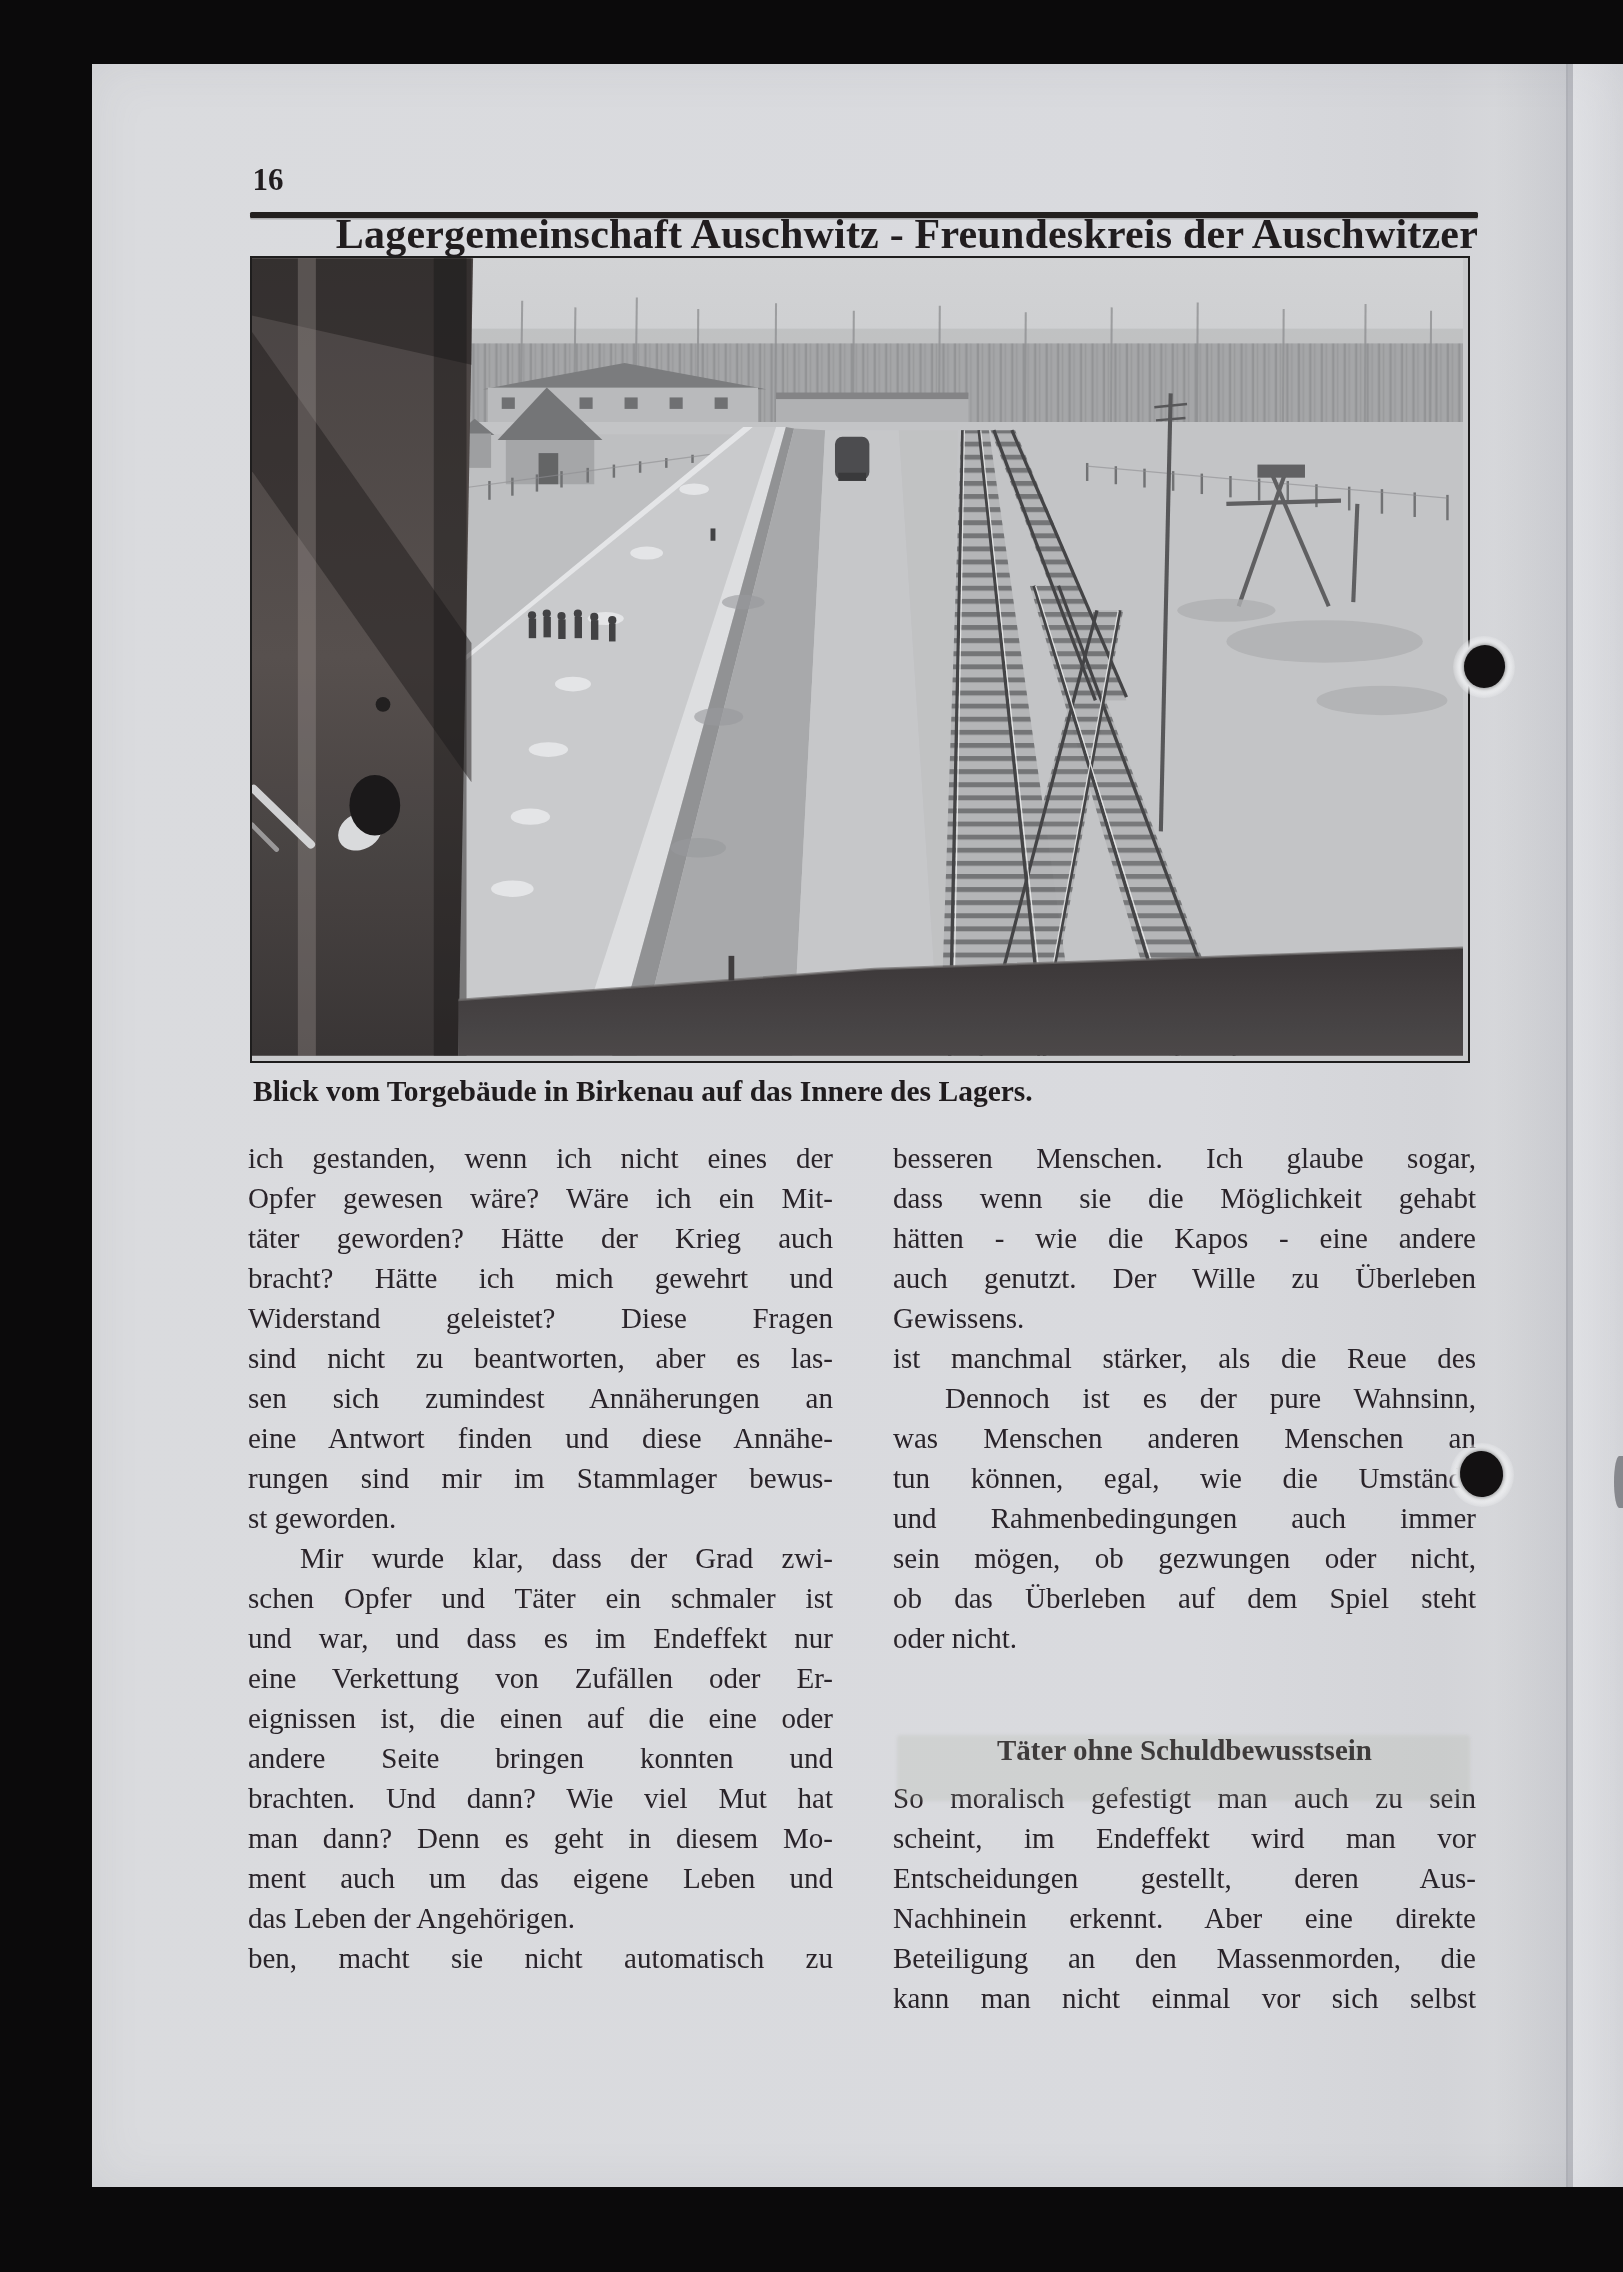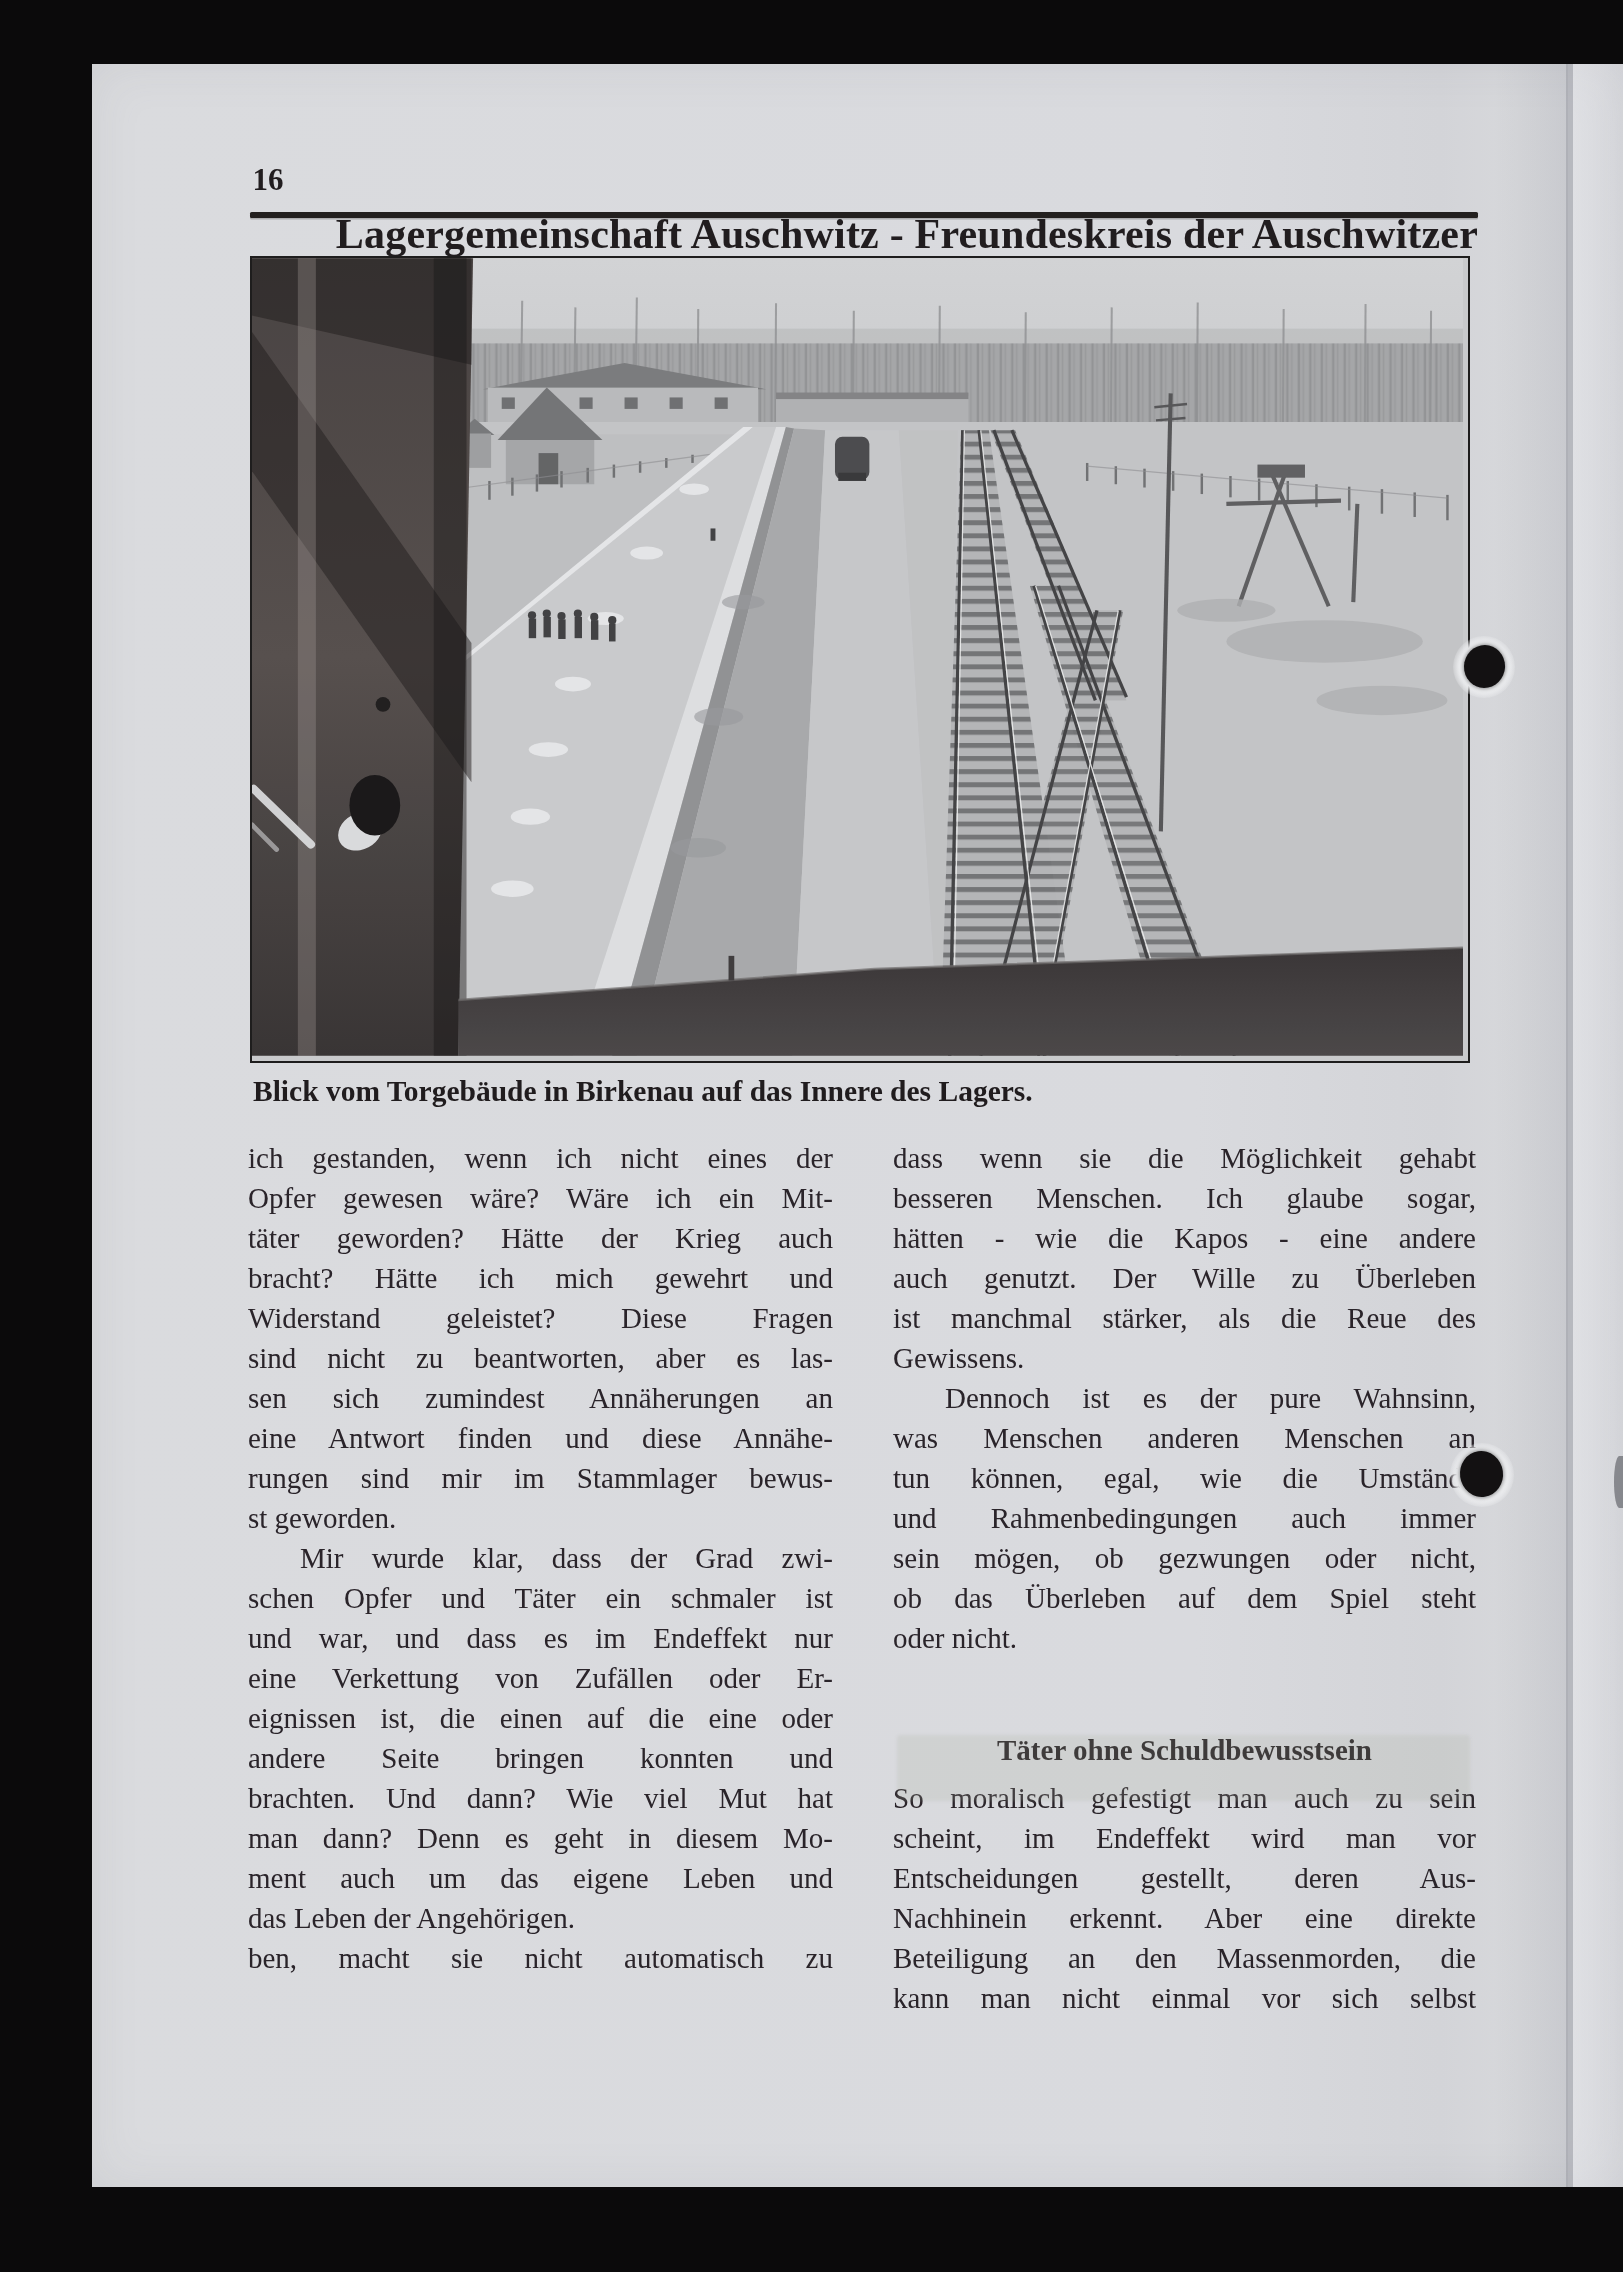--- a/index.html
+++ b/index.html
@@ -304,26 +304,26 @@
         <div class="line">ment auch um das eigene Leben und</div>
         <div class="line end">das Leben der Angehörigen.</div>
       </div>
     <div>
         <div class="line">ben, macht sie nicht automatisch zu</div>
       </div>
   </div>
 
   <div class="col col-right">
     <div>
+        <div class="line">besseren Menschen. Ich glaube sogar,</div>
         <div class="line">dass wenn sie die Möglichkeit gehabt</div>
-        <div class="line">besseren Menschen. Ich glaube sogar,</div>
         <div class="line">hätten - wie die Kapos - eine andere</div>
         <div class="line">auch genutzt. Der Wille zu Überleben</div>
+        <div class="line end">Gewissens.</div>
         <div class="line">ist manchmal stärker, als die Reue des</div>
-        <div class="line end">Gewissens.</div>
       </div>
     <div>
         <div class="line indent">Dennoch ist es der pure Wahnsinn,</div>
         <div class="line">was Menschen anderen Menschen an</div>
         <div class="line">tun können, egal, wie die Umstände</div>
         <div class="line">und Rahmenbedingungen auch immer</div>
         <div class="line">sein mögen, ob gezwungen oder nicht,</div>
         <div class="line">ob das Überleben auf dem Spiel steht</div>
         <div class="line end">oder nicht.</div>
       </div>

